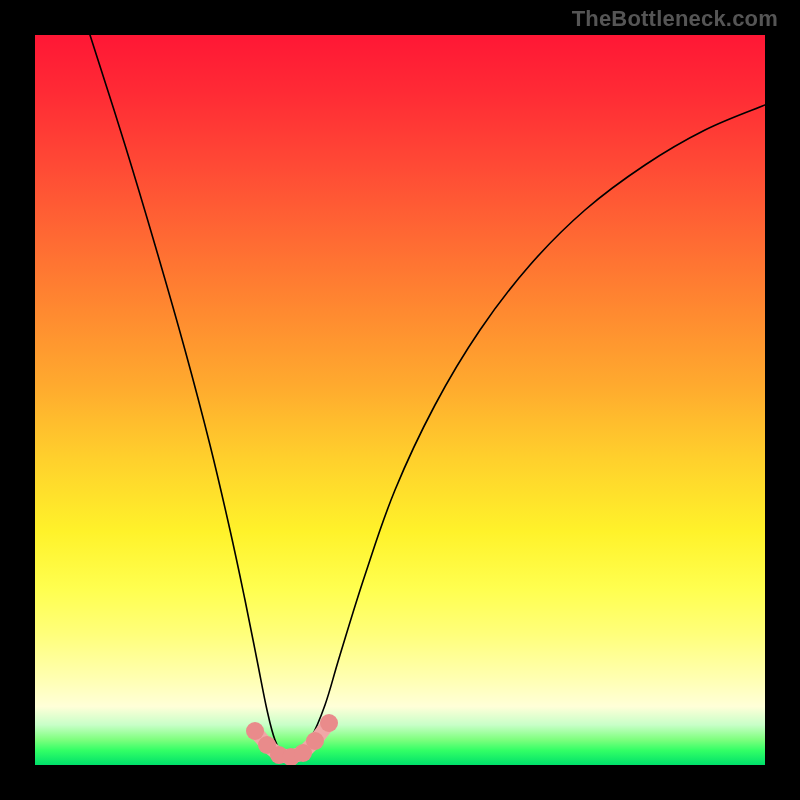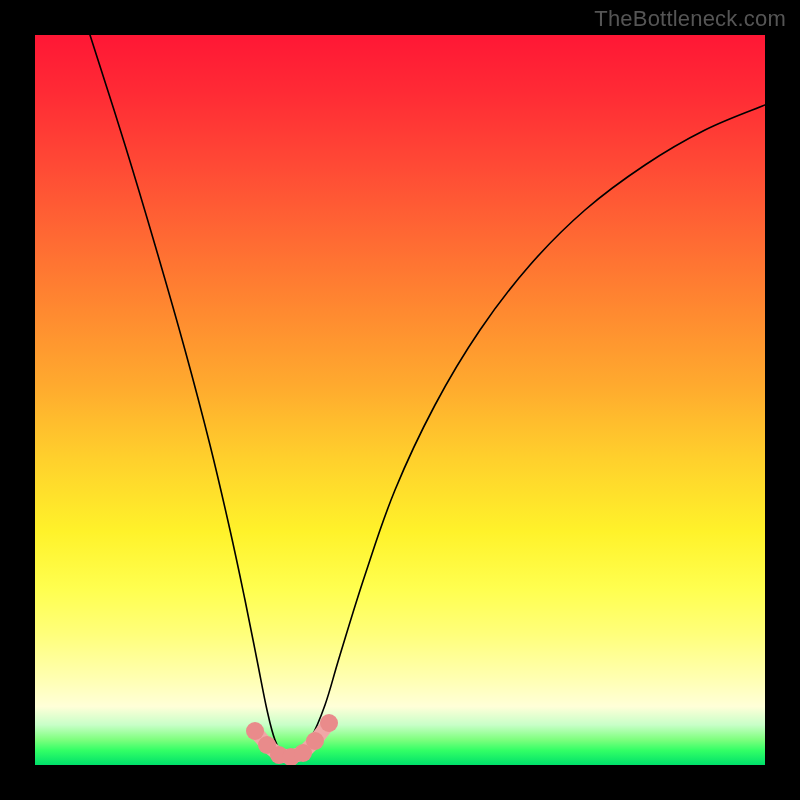--- a/index.html
+++ b/index.html
@@ -41,25 +41,25 @@
       #ffffd8 92%,
       #c8ffc8 94.5%,
       #7fff7f 96.5%,
       #33ff66 98%,
       #00e06a 100%
     );
   }
   .watermark {
     position: absolute;
     top: 6px;
-    right: 14px;
+    right: 22px;
     color: #555;
     font-size: 22px;
     letter-spacing: 0.2px;
-    font-weight: 400;
+    font-weight: 700;
   }
   svg.curve {
     position: absolute;
     left: 0;
     top: 0;
     width: 730px;
     height: 730px;
   }
 </style>
 </head>

